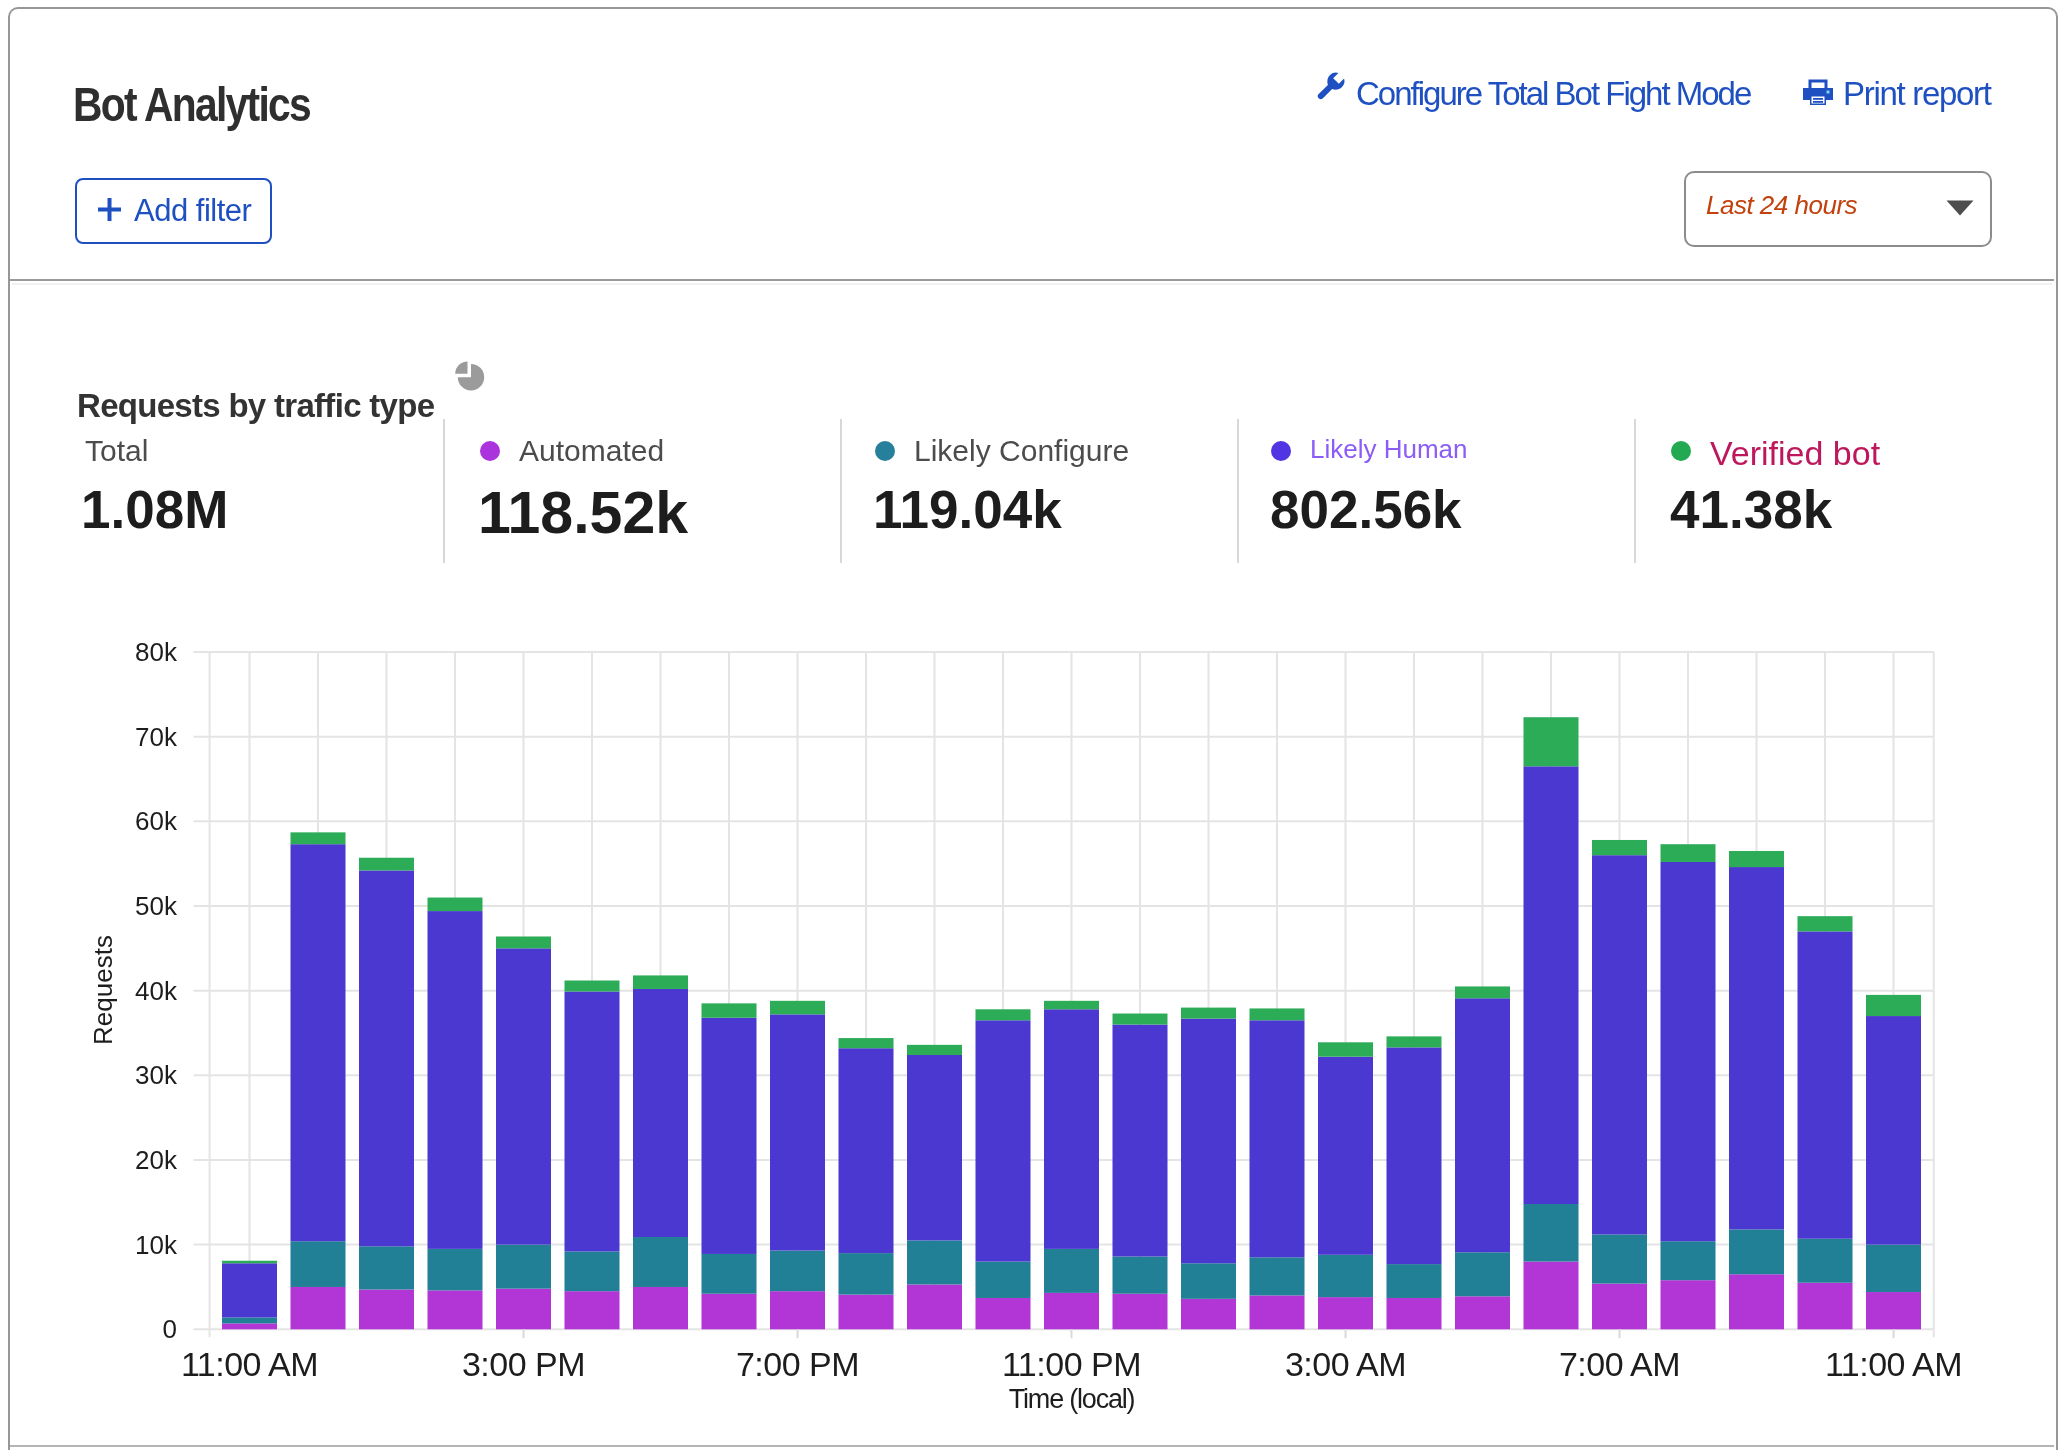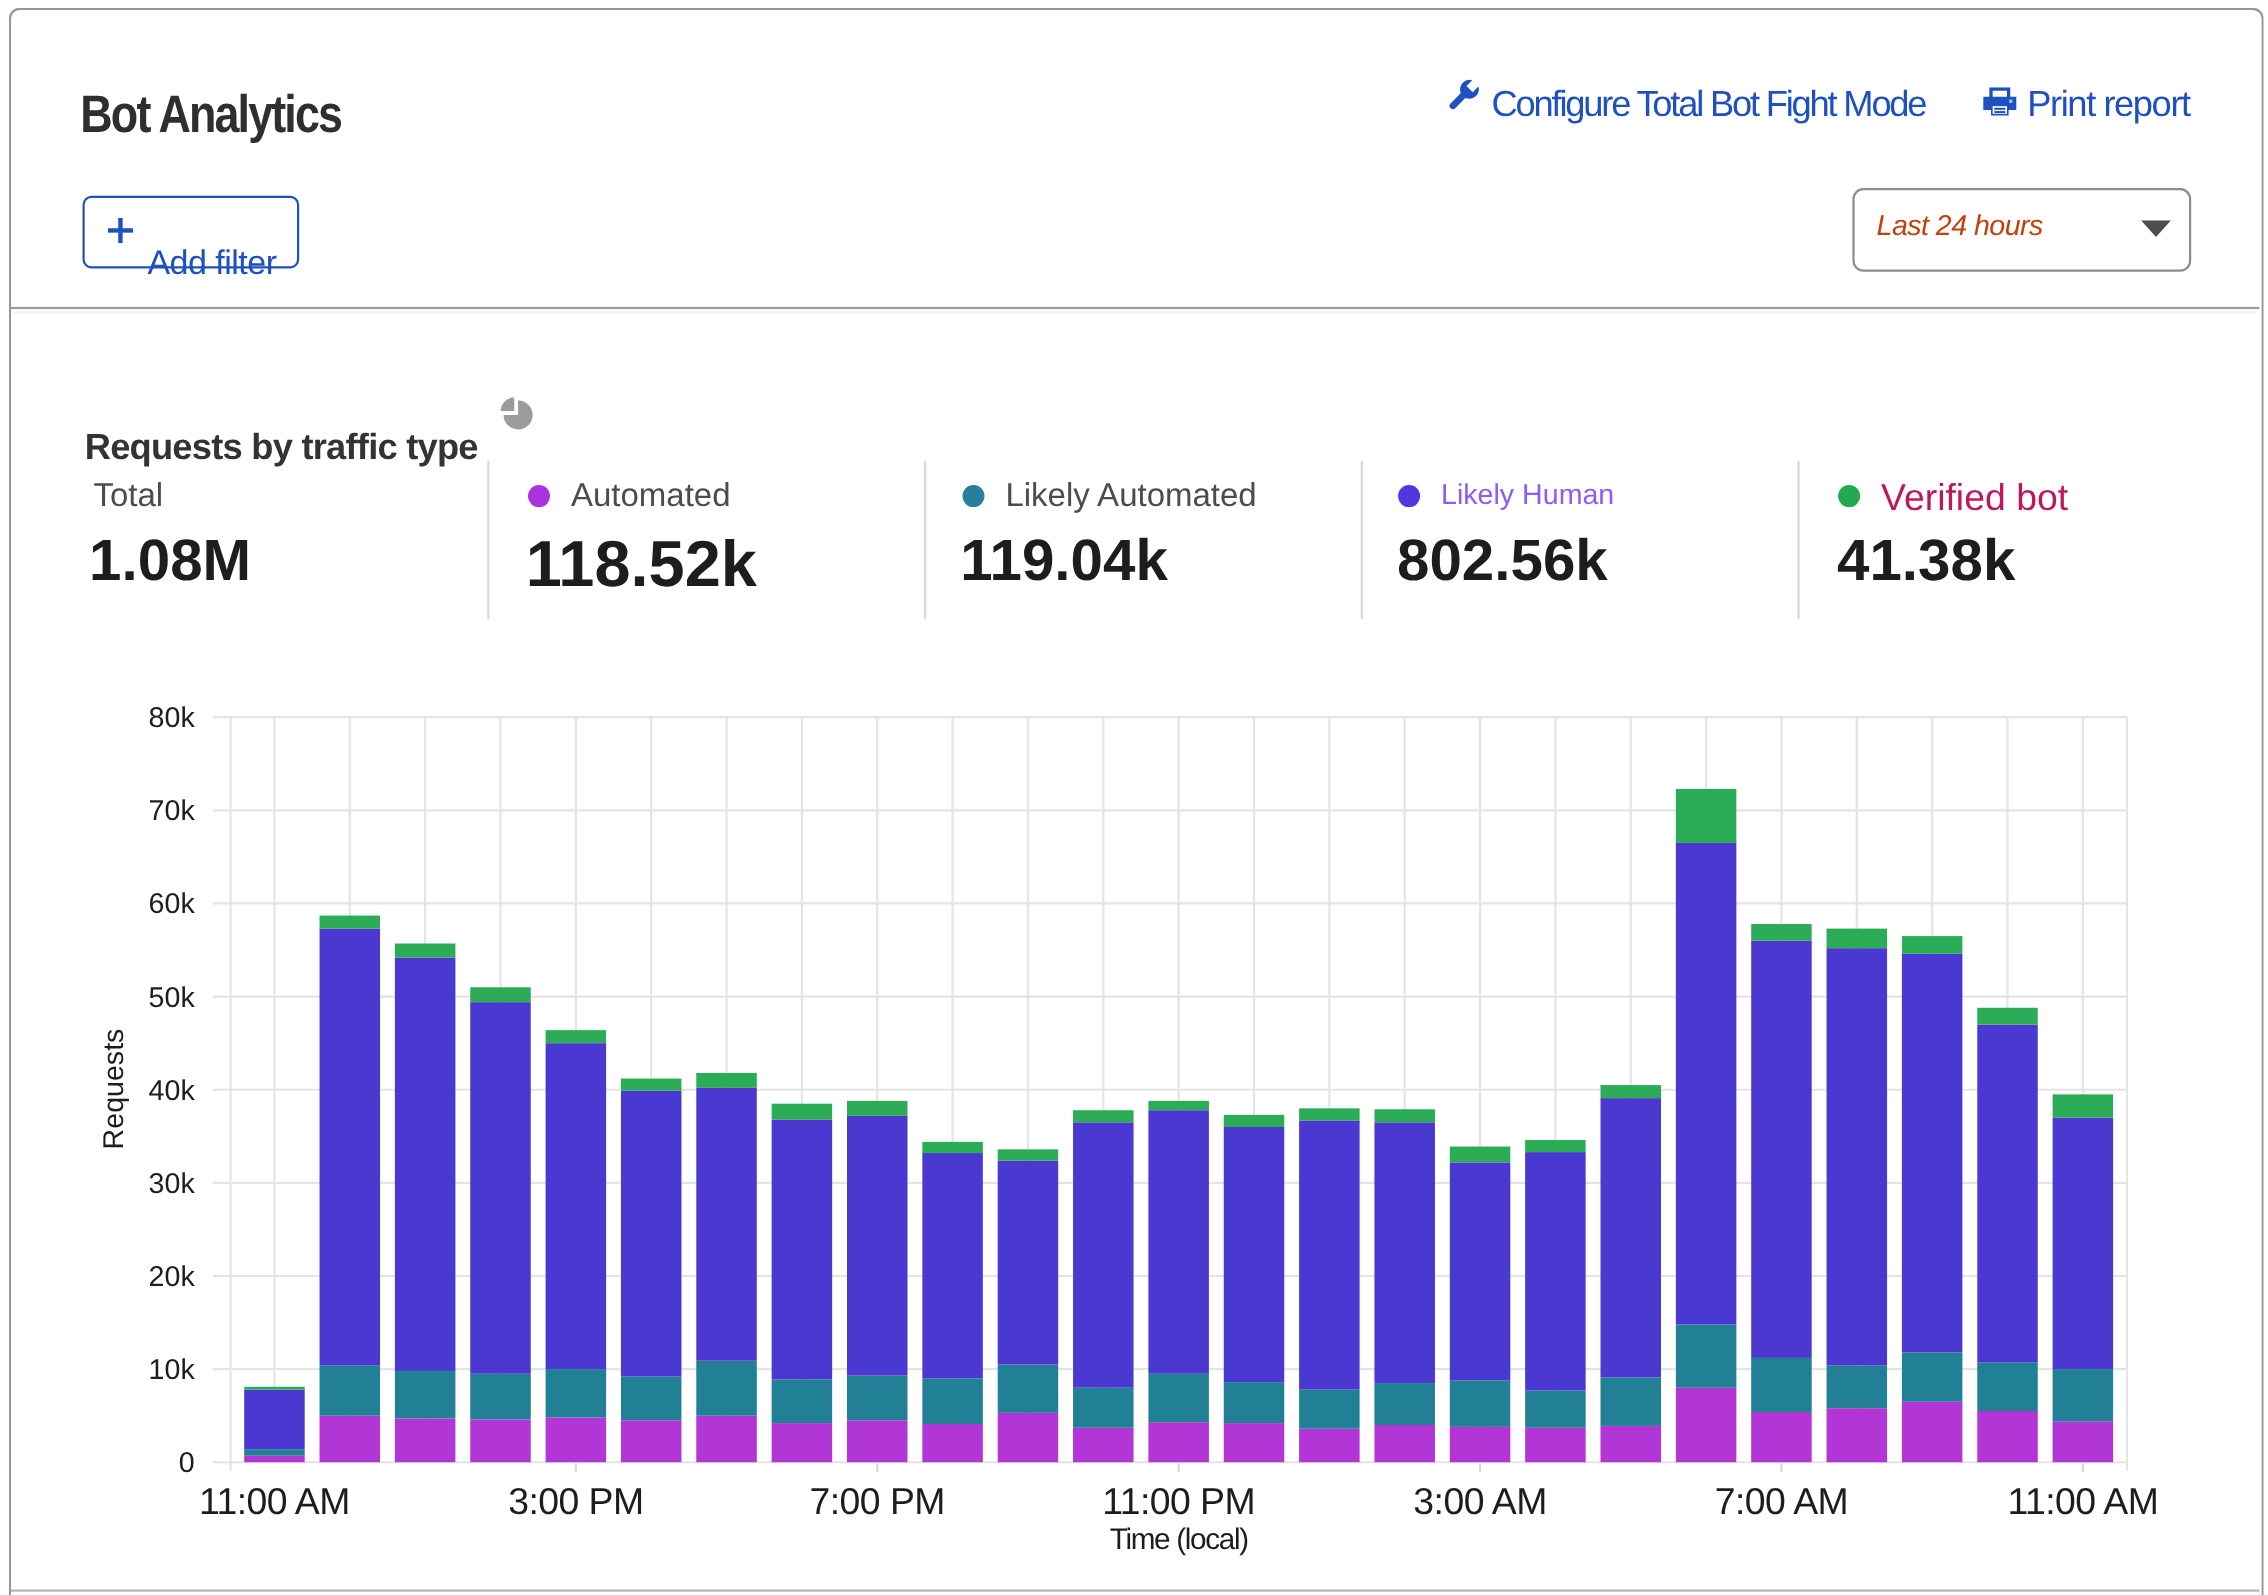--- a/index.html
+++ b/index.html
@@ -29,21 +29,21 @@
   <rect x="11" y="19" width="10" height="1.8" fill="#1e50c2"></rect>
   <rect x="11" y="22" width="10" height="1.8" fill="#1e50c2"></rect>
 </svg>
 <div class="abs" style="left:1843px;top:75px;font-size:33px;color:#1e50c2;letter-spacing:-1.3px;white-space:nowrap;">Print report</div>
 
 <div class="abs" style="left:75px;top:178px;width:193px;height:62px;border:2px solid #1e50c2;border-radius:8px;"></div>
 <svg class="abs" style="left:98px;top:198px;" width="23" height="23" viewBox="0 0 23 23">
   <rect x="9.5" y="0" width="4" height="23" fill="#1e50c2"></rect>
     <rect x="0" y="9.5" width="23" height="4" fill="#1e50c2"></rect>
 </svg>
-<div class="abs" style="left:134px;top:193px;font-size:31px;color:#1e50c2;letter-spacing:-0.5px;white-space:nowrap;margin-top:28px;">Add filter</div>
+<div class="abs" style="left:134px;top:193px;font-size:31px;color:#1e50c2;letter-spacing:-0.5px;white-space:nowrap;">Add filter</div>
 
 <div class="abs" style="left:1684px;top:171px;width:304px;height:72px;border:2px solid #8c8c8c;border-radius:10px;"></div>
 <div class="abs" style="left:1706px;top:190px;font-size:26px;color:#c2410c;letter-spacing:-0.5px;white-space:nowrap;font-style:italic;">Last 24 hours</div>
 <svg class="abs" style="left:1946px;top:200px;" width="28" height="16" viewBox="0 0 28 16">
     <path d="M 0.5,0.5 L 27.5,0.5 L 14,15.5 Z" fill="#4d4d4d"></path>
   </svg>
 
 <div class="abs" style="left:77px;top:355px;font-size:33px;font-weight:700;color:#333333;letter-spacing:-0.7px;white-space:nowrap;margin-top:32px;">Requests by traffic type</div>
 <svg class="abs" style="left:451px;top:357px;" width="36" height="36" viewBox="0 0 36 36">
   <path d="M 20,7 A 13.2 13.2 0 1 1 6.8,20.2 L 20,20.2 Z" fill="#9b9b9b"></path>
@@ -56,21 +56,21 @@
 <div class="abs" style="left:1634px;top:419px;width:2px;height:144px;background:#d8d8d8;"></div>
 
 <div class="abs" style="left:85px;top:434px;font-size:30px;color:#4c4c4c;">Total</div>
 <div class="abs" style="left:81px;top:479px;font-size:53px;font-weight:700;color:#1d1d1d;">1.08M</div>
 
 <div class="abs" style="left:480px;top:441px;width:20px;height:20px;border-radius:50%;background:#aa33dd;"></div>
 <div class="abs" style="left:519px;top:434px;font-size:30px;color:#4c4c4c;">Automated</div>
 <div class="abs" style="left:478px;top:479px;font-size:59px;font-weight:700;color:#1d1d1d;">118.52k</div>
 
 <div class="abs" style="left:875px;top:441px;width:20px;height:20px;border-radius:50%;background:#27809b;"></div>
-<div class="abs" style="left:914px;top:434px;font-size:30px;color:#4c4c4c;">Likely Automated</div>
+<div class="abs" style="left:914px;top:434px;font-size:30px;color:#4c4c4c;">Likely Configure</div>
 <div class="abs" style="left:873px;top:479px;font-size:53px;font-weight:700;color:#1d1d1d;">119.04k</div>
 
 <div class="abs" style="left:1271px;top:441px;width:20px;height:20px;border-radius:50%;background:#5134e2;"></div>
 <div class="abs" style="left:1310px;top:434px;font-size:26px;color:#8b5cf6;">Likely Human</div>
 <div class="abs" style="left:1270px;top:479px;font-size:53px;font-weight:700;color:#1d1d1d;">802.56k</div>
 
 <div class="abs" style="left:1671px;top:441px;width:20px;height:20px;border-radius:50%;background:#23a952;"></div>
 <div class="abs" style="left:1710px;top:434px;font-size:34px;color:#be185d;">Verified bot</div>
 <div class="abs" style="left:1670px;top:479px;font-size:53px;font-weight:700;color:#1d1d1d;">41.38k</div>
 

